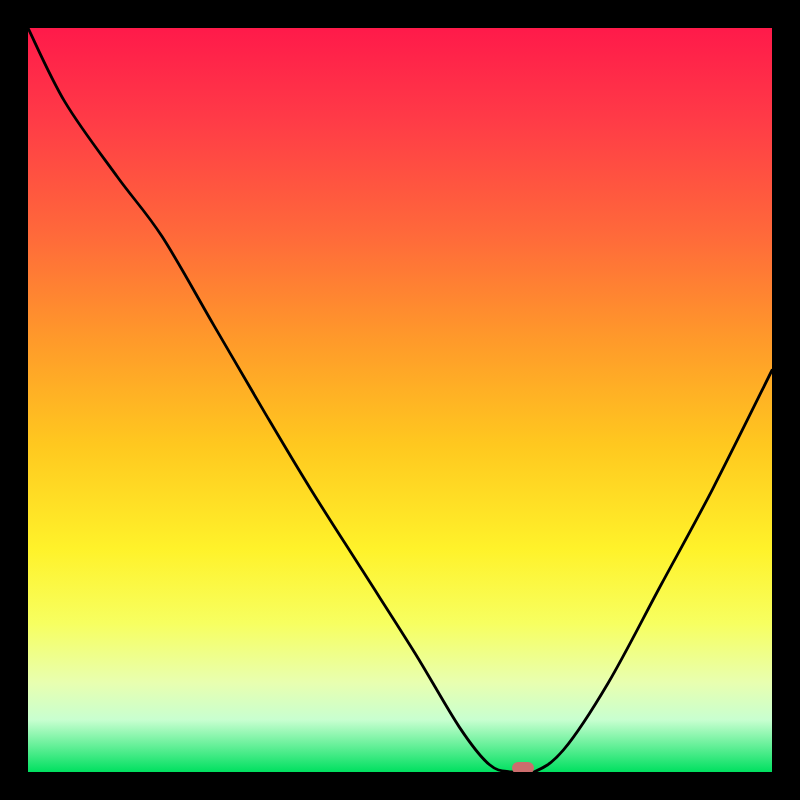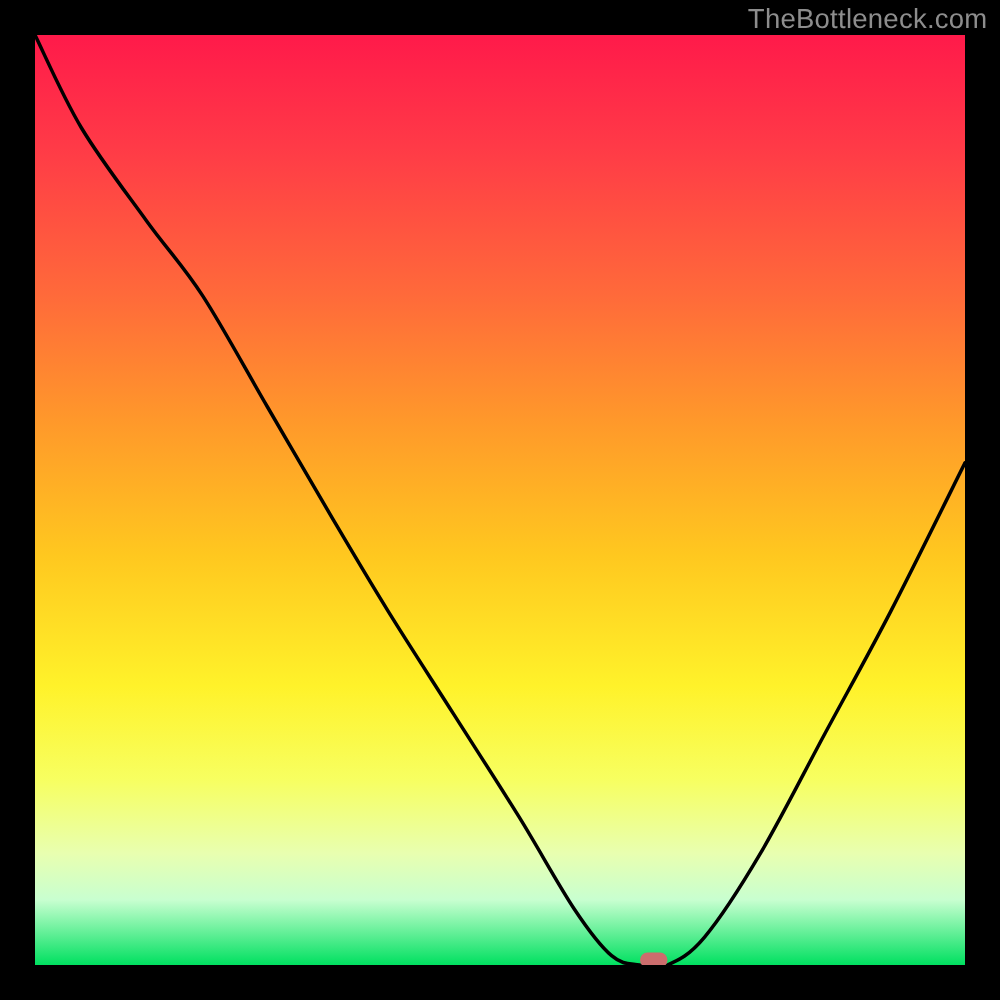--- a/index.html
+++ b/index.html
@@ -65,21 +65,20 @@
     background: #cc6d6d;
     border-radius: 6px;
     transform: translate(-50%, -50%);
   }
 </style>
 </head>
 <body>
 
 <div class="frame">
 
-  <div class="watermark">TheBottleneck.com</div>
 
   <div class="plot">
     <div class="gradient"></div>
 
     <svg class="curve" viewBox="0 0 744 744" preserveAspectRatio="none">
       <path id="curve-path" d="M 0,0 C 6.2,12.4 22.32,49.60000000000001 37.2,74.4 C 52.080000000000005,99.2 73.16,126.48 89.28,148.8 C 105.4,171.12 117.79999999999998,183.52 133.92,208.32000000000002 C 150.04,233.12000000000003 168.64,267.84000000000003 186,297.6 C 203.36,327.36 221.96,359.6 238.08,386.88 C 254.20000000000002,414.15999999999997 266.6,435.23999999999995 282.72,461.28 C 298.84000000000003,487.32 317.44,515.84 334.8,543.12 C 352.16,570.4 370.76,598.92 386.88,624.9599999999999 C 403,650.9999999999999 419.12,680.76 431.52,699.36 C 443.91999999999996,717.96 452.59999999999997,729.1199999999999 461.28,736.56 C 469.96,744 476.16,742.76 483.6,744 C 491.04,745.24 497.24,747.72 505.92,744 C 514.6,740.28 523.28,736.56 535.68,721.68 C 548.0799999999999,706.8 564.2,682 580.32,654.72 C 596.44,627.44 615.04,590.24 632.4,558 C 649.76,525.76 665.88,497.23999999999995 684.48,461.28 C 703.08,425.32 734.08,362.08 744,342.24" fill="none" stroke="#000" stroke-width="2.8" stroke-linejoin="round" stroke-linecap="round"></path>
     </svg>
 
     <div id="marker" class="marker" style="left: 494.76px; top: 739.536px;"></div>
   </div>

